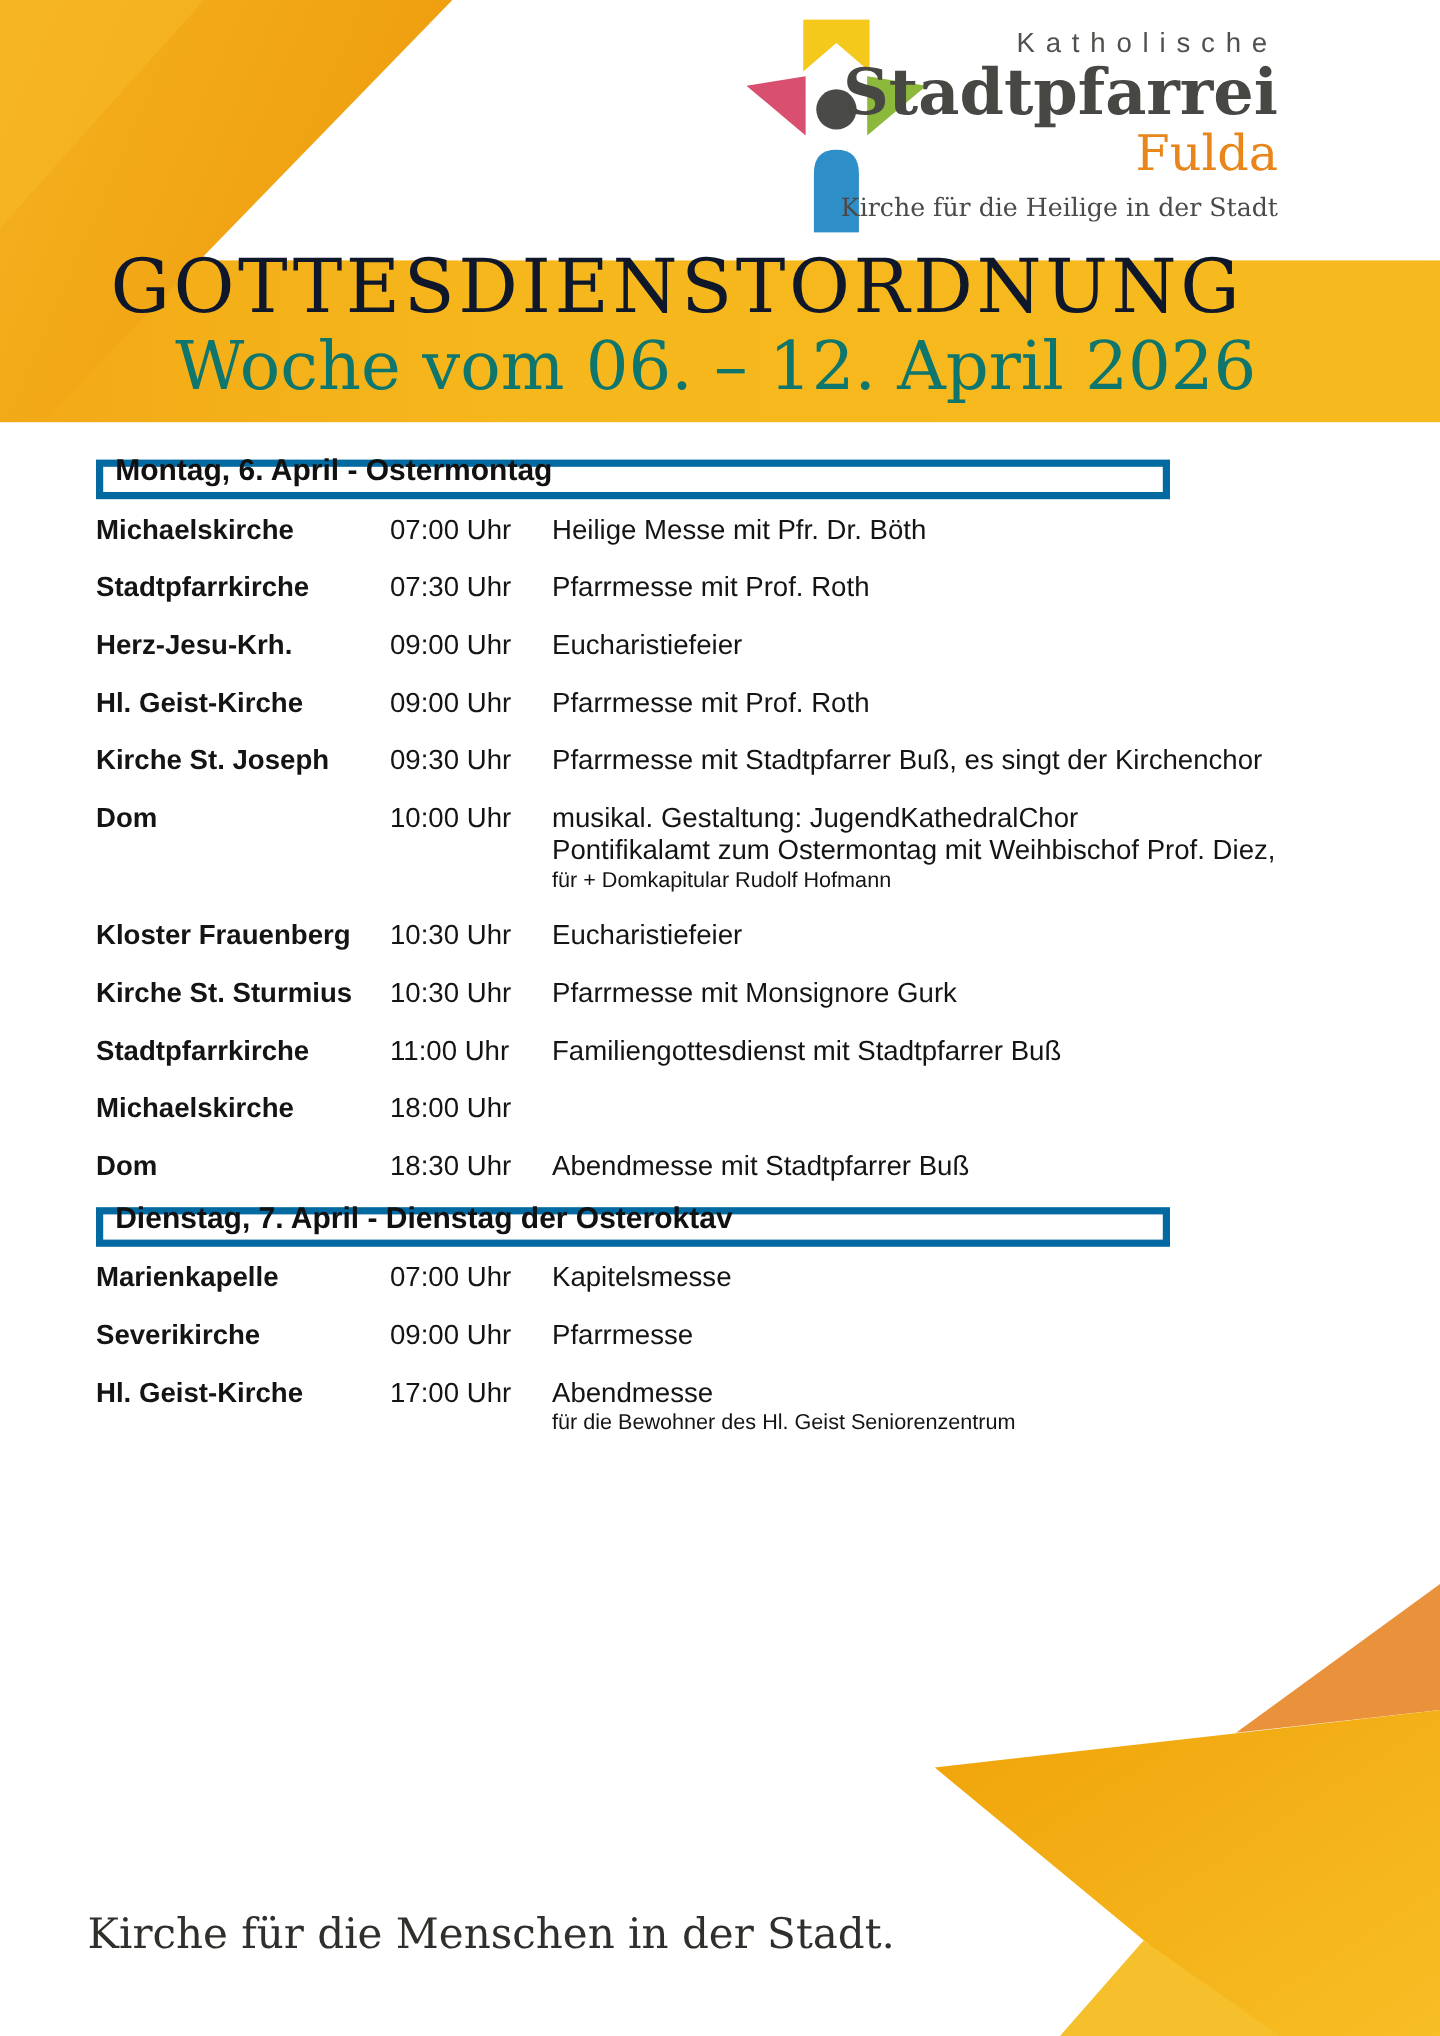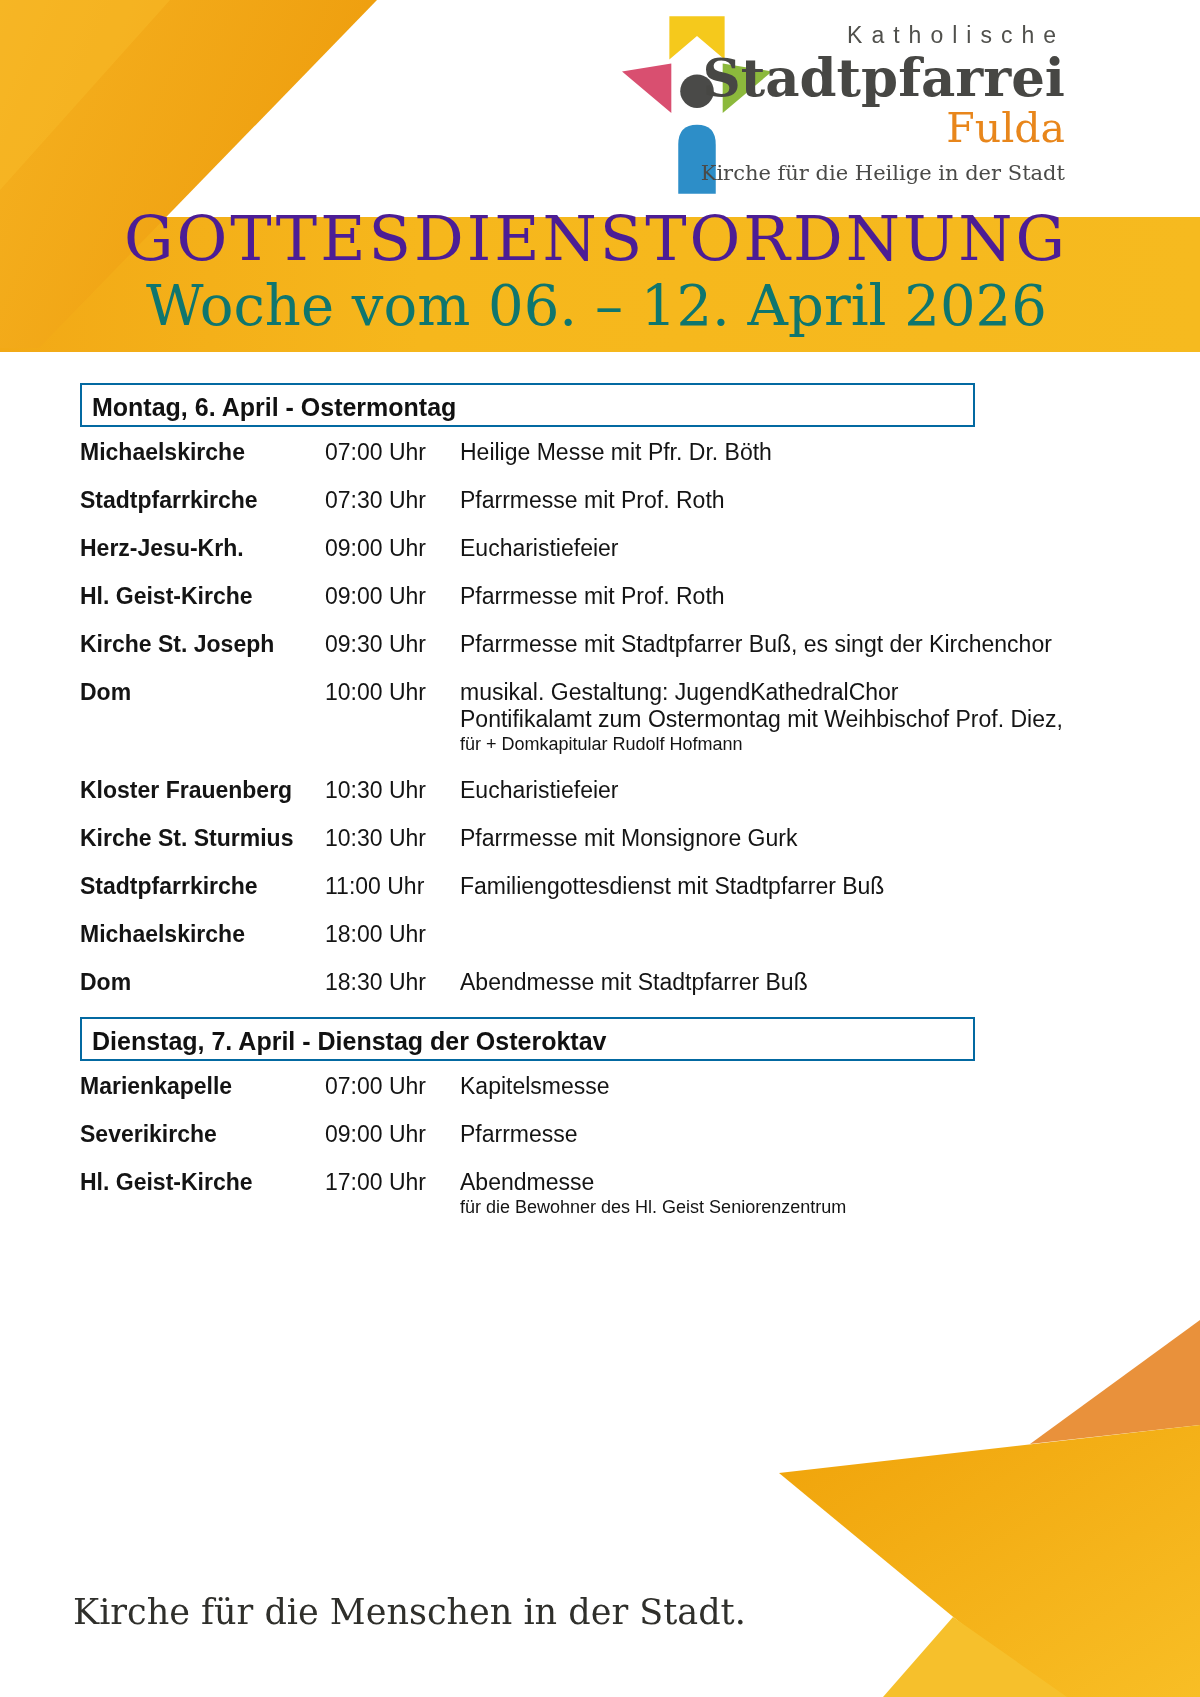--- a/index.html
+++ b/index.html
@@ -7,21 +7,21 @@
     width:1200px;height:1697px;position:relative;background:#ffffff;
     font-family:"Liberation Sans",sans-serif;overflow:hidden;
   }
   
   .corner-svg{position:absolute;left:0;top:0;}
   .star-svg{position:absolute;right:0;bottom:0;}
   
   .banner-title{
     position:absolute;left:92px;top:202px;
     font-family:"DejaVu Serif",serif;font-size:62px;font-weight:500;
-    letter-spacing:3px;color:#4c1d95;white-space:nowrap;margin-left:32px;
+    letter-spacing:3px;color:#0f172a;white-space:nowrap;
   }
   .banner-subtitle{
     position:absolute;left:146px;top:273px;
     font-family:"DejaVu Serif",serif;font-size:56px;font-weight:500;
     color:#0f766e;white-space:nowrap;
   }
   
   .brand-kicker{
     position:absolute;right:135px;top:22px;
     font-size:23px;letter-spacing:9px;color:#50504c;white-space:nowrap;text-align:center;
@@ -37,21 +37,21 @@
   }
   .brand-tagline{
     position:absolute;right:135px;top:161px;
     font-family:"DejaVu Serif",serif;font-size:21px;color:#4a4a48;white-space:nowrap;
   }
   .logo-icon{position:absolute;left:622px;top:16px;}
   
   .sections-wrap{position:absolute;left:80px;top:383px;width:1040px;}
   .section + .section{margin-top:19px;}
   .section-heading{
-    width:895px;height:44px;border:2px solid #0369a1;box-sizing:border-box;
+    width:895px;height:33px;border:6px solid #0369a1;box-sizing:border-box;
     display:flex;align-items:flex-end;padding:0 0 5px 10px;
     font-weight:bold;font-size:25px;line-height:1;color:#111;
     background:#fff;
   }
   .rows{margin-top:12px;}
   .row{display:flex;align-items:flex-start;margin-bottom:21px;
     font-size:23px;line-height:27px;color:#141414;}
   .row .loc{width:245px;flex:none;font-weight:bold;}
   .row .time{width:135px;flex:none;}
   .row .details{flex:1;}

